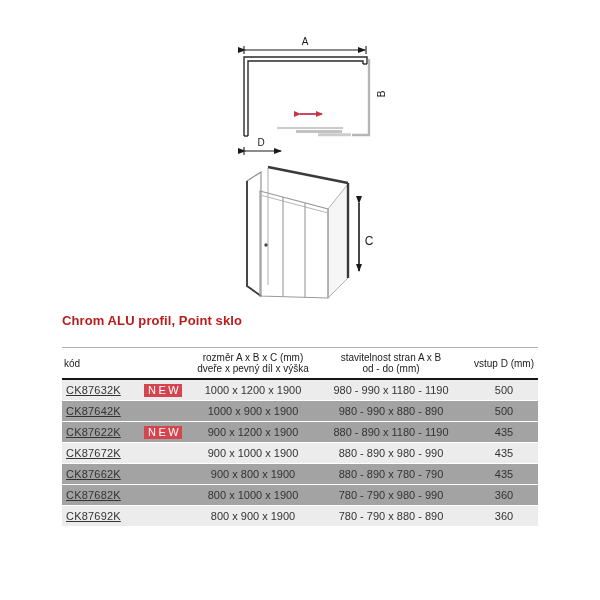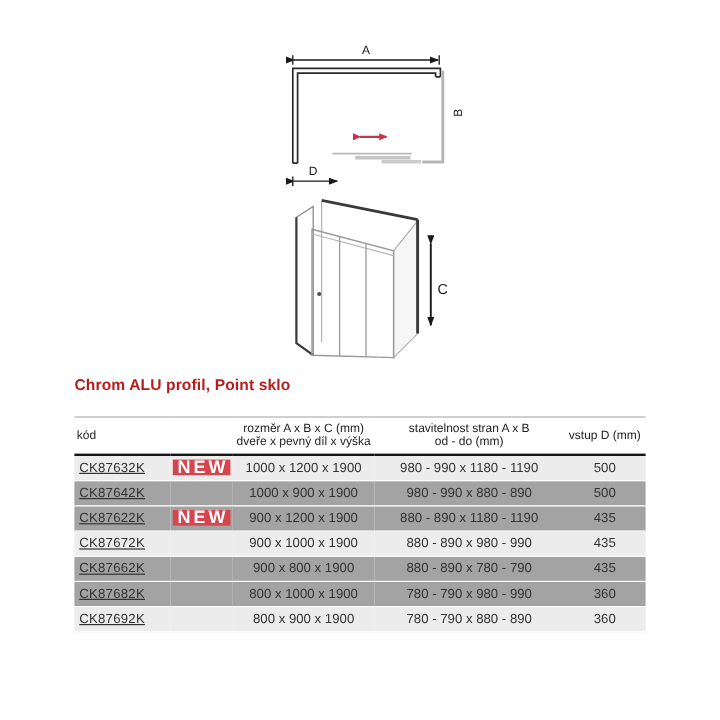--- a/index.html
+++ b/index.html
@@ -35,21 +35,21 @@
   .spec-table thead th.col-code{text-align:left;padding-left:2px;}
   .spec-table tbody td{
     font-size:11px;color:#333;height:20px;padding:0;text-align:center;
     vertical-align:middle;border-bottom:1px solid #ffffff;background:#a3a3a3;
   }
   .spec-table tbody tr.alt td{background:var(--row-alt);}
   .spec-table tbody td.col-code{text-align:left;padding-left:4px;letter-spacing:.2px;text-decoration:underline;}
   .spec-table tbody td.col-badge{text-align:left;padding-left:2px;}
   .new-badge{
     display:inline-block;background:var(--badge-bg);color:var(--badge-text);
-    font-size:15px;font-weight:bold;letter-spacing:2.5px;
+    font-size:11px;font-weight:normal;letter-spacing:2.5px;
     padding:2px 1px 2px 4px;line-height:9px;
   }
   .dim-label{font-size:10px;fill:#1a1a1a;}
   .dim-label-lg{font-size:12px;fill:#1a1a1a;}
   .dim-line{stroke:#1a1a1a;stroke-width:1.1;fill:none;}
   .wall-line{stroke:#2a2a2a;stroke-width:1.4;fill:none;}
   .glass-gray{stroke:#b5b5b5;fill:none;}
   .red-line{stroke:var(--accent-red);stroke-width:1.8;fill:none;}
   #ah-b polygon{fill:#1a1a1a;}
   #ah-r polygon{fill:var(--accent-red);}

